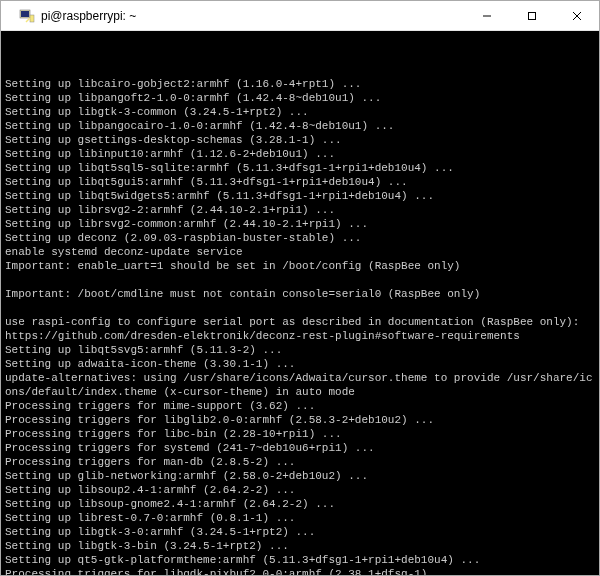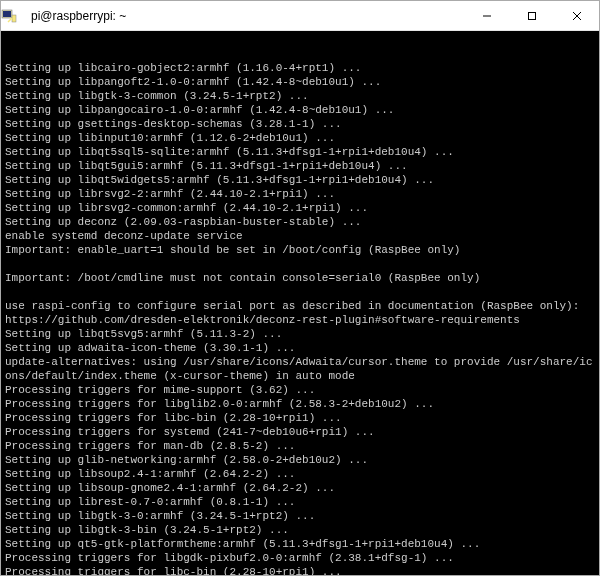--- a/index.html
+++ b/index.html
@@ -20,23 +20,22 @@
       background: #ffffff;
       border: 1px solid #aaa;
       display: flex;
       flex-direction: column;
     }
     .titlebar {
       height: 30px;
       background: #ffffff;
       display: flex;
       align-items: center;
-      padding-left: 0;
+      padding-left: 18px;
       border-bottom: 1px solid #e5e5e5;
-      gap: 8px;
     }
     .titlebar-icon {
       width: 16px;
       height: 16px;
       margin-right: 6px;
       display: flex;
       align-items: center;
       justify-content: center;
     }
     .titlebar-title {
@@ -58,21 +57,21 @@
       color: #000;
       font-family: "Segoe UI Symbol", sans-serif;
     }
     .terminal {
       flex: 1;
       background: #000000;
       color: #cccccc;
       font-family: "Consolas", "Courier New", monospace;
       font-size: 11px;
       line-height: 14px;
-      padding: 2px 4px;
+      padding: 18px 4px;
       overflow: hidden;
       white-space: pre-wrap;
       word-break: break-all;
     }
     .terminal-line {
       white-space: pre-wrap;
       word-break: break-all;
     }
   </style>
 </head>

